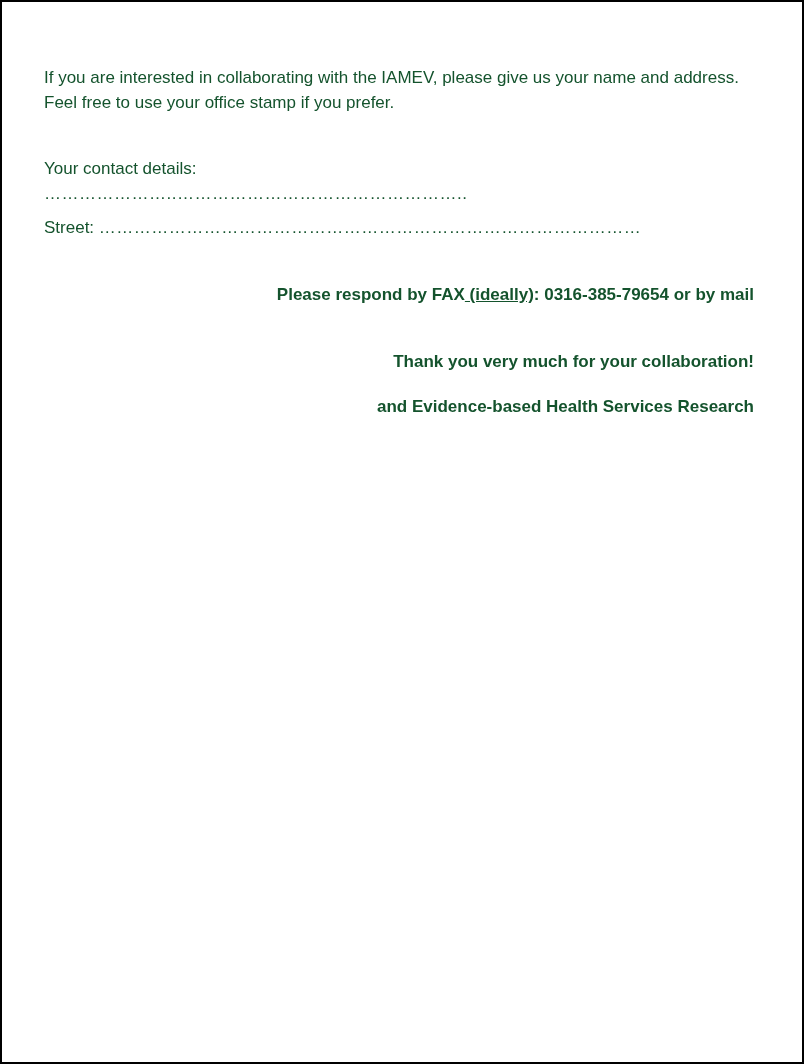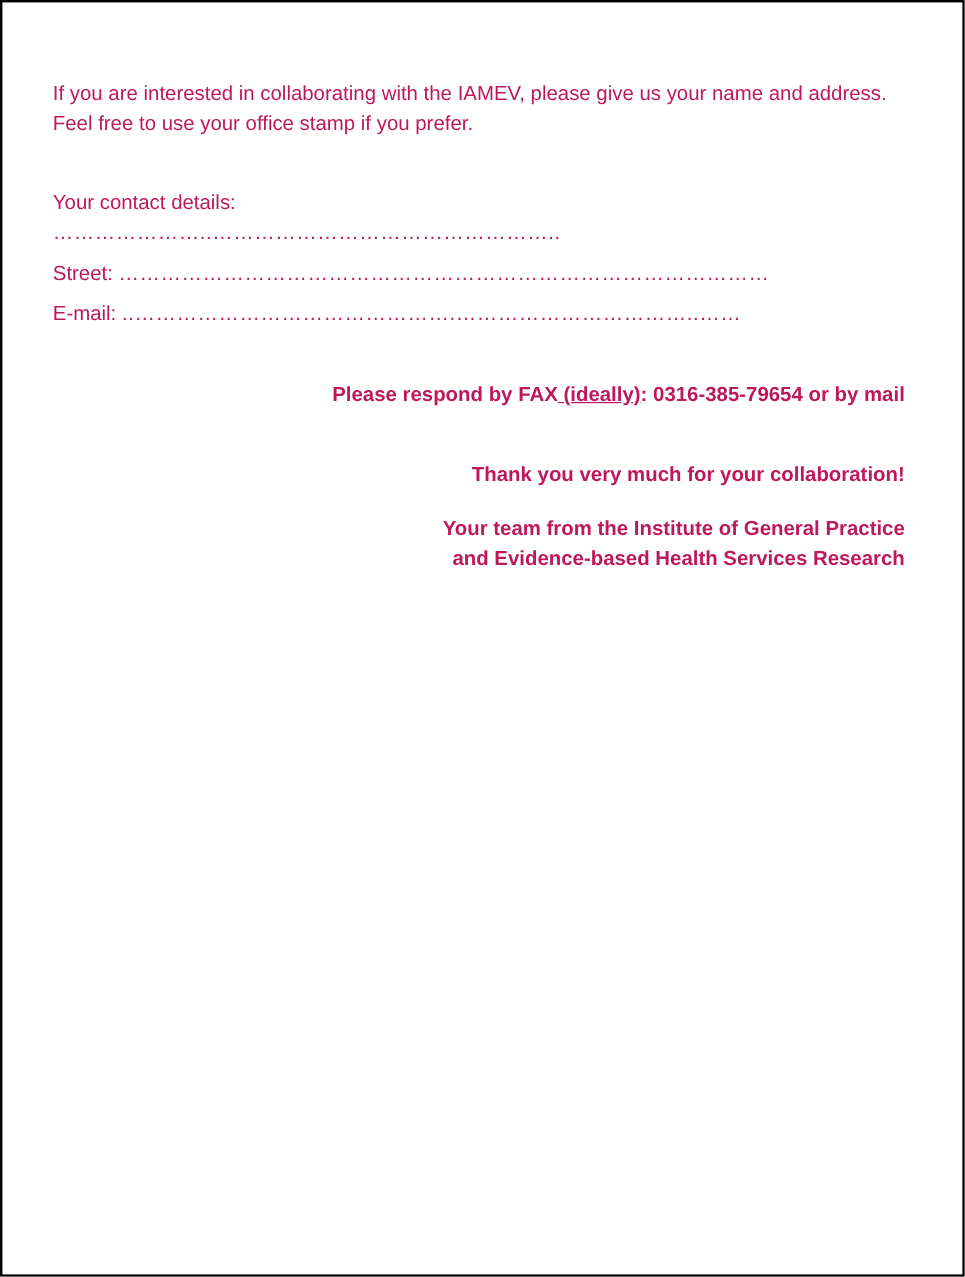--- a/index.html
+++ b/index.html
@@ -7,21 +7,21 @@
     background: #ffffff;
     font-family: "Liberation Sans", sans-serif;
   }
   .page {
     position: relative;
     width: 804px;
     height: 1064px;
     background: #ffffff;
     border: 2px solid #000000;
     padding: 63px 48px 40px 42px;
-    color: #be185d;
+    color: #14532d;
     font-size: 17px;
     line-height: 25px;
   }
   .intro {
     margin: 0 0 0 0;
     max-width: 714px;
   }
   .contact-heading {
     margin-top: 41px;
   }
@@ -69,29 +69,24 @@
 
 
   <p class="dots-line">…………………..…………………………………………..</p>
 
   <p class="field-line">
     <span>Street:</span>
     <span class="dots-line">…………………………………………………………………………………</span>
   </p>
 
 
-  <p class="field-line">
-    <span>E-mail:</span>
-    <span class="dots-line">..……………………………………….……………………………..……</span>
-  </p>
 
   <p class="centered-bold fax-line">
     <span>Please respond by FAX</span><span class="fax-underline"> (ideally)</span><span>: 0316-385-79654 or by mail</span>
   </p>
 
   <p class="centered-bold thanks-line">Thank you very much for your collaboration!</p>
 
   <div class="centered-bold team-block">
-    <p>Your team from the Institute of General Practice</p>
     <p>and Evidence-based Health Services Research</p>
   </div>
 
 </div>
 
 </body></html>

